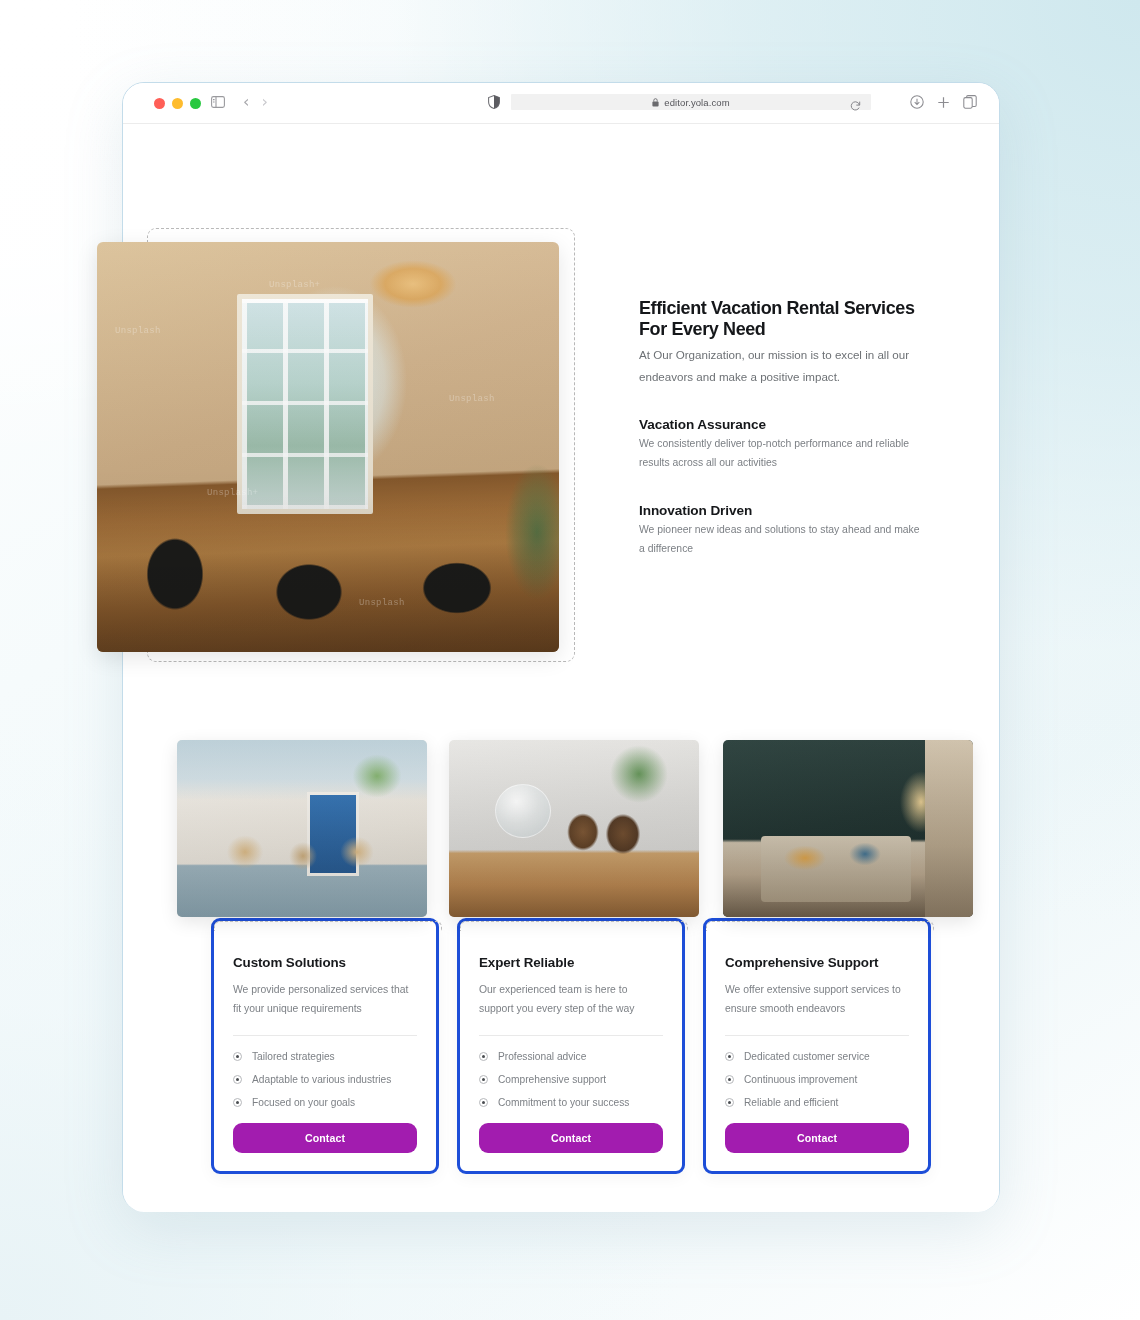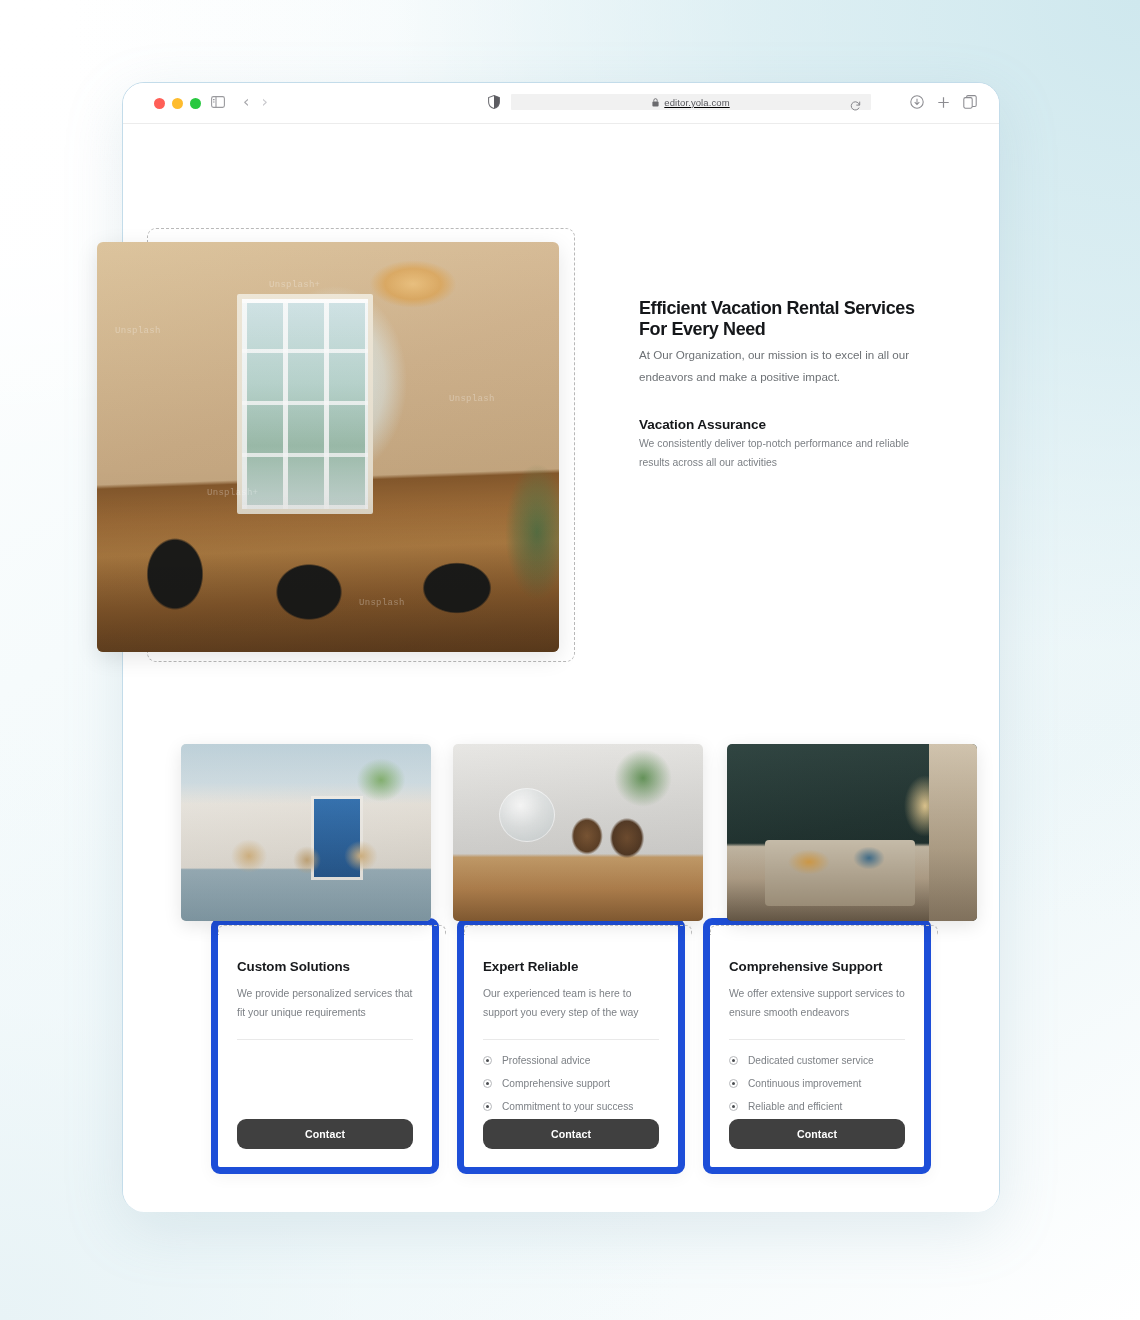--- a/index.html
+++ b/index.html
@@ -74,21 +74,20 @@
     left: 388px;
     top: 11px;
     width: 360px;
     height: 16px;
     background: #f1f1f1;
     border-radius: 1px;
     display: flex;
     align-items: center;
     justify-content: center;
     gap: 5px;
-    text-decoration: underline;
   }
   .url-text {
     font-size: 9.5px;
     color: #55555a;
     letter-spacing: 0.1px;
   }
   .lock-icon { color: #6a6a6e; display: block; }
   .reload-icon { position: absolute; right: 10px; top: 4px; color: #85858a; }
 
   .chrome-right-icons {
@@ -218,21 +217,21 @@
     left: 88px;   
     top: 794px;   
     display: flex;
     gap: 18px;
   }
   .card {
     position: relative;
     width: 228px;
     height: 256px;
     background: #ffffff;
-    border: 7px solid #1d4ed8;
+    border: 3px solid #1d4ed8;
     border-radius: 9px;
     box-shadow: 0 4px 16px rgba(0,0,0,0.045);
   }
   .card-dashed {
     position: absolute;
     left: 0; top: 0;
     width: 228px;
     height: 10px;
     border: 1px dashed #bdbdbd;
     border-bottom: none;
@@ -354,21 +353,21 @@
     left: 2px; top: 2px;
     width: 3px; height: 3px;
     border-radius: 50%;
     background: #4a4d51;
   }
   .contact-btn {
     position: absolute;
     left: 19px; right: 19px;
     bottom: 18px;
     height: 30px;
-    background: #404040;
+    background: #a21caf;
     border: none;
     border-radius: 9px;
     color: #ffffff;
     font-size: 10.6px;
     font-weight: 700;
     font-family: "Liberation Sans", sans-serif;
     letter-spacing: 0.1px;
     cursor: pointer;
   }
 </style>
@@ -460,34 +459,52 @@
 
     <div class="hero-text">
       <h1 class="hero-title">Efficient Vacation Rental Services For Every Need</h1>
       <p class="hero-sub">At Our Organization, our mission is to excel in all our endeavors and make a positive impact.</p>
 
       <div class="feature">
         <div class="feature-title">Vacation Assurance</div>
         <div class="feature-body">We consistently deliver top-notch performance and reliable results across all our activities</div>
       </div>
 
+      <div class="feature">
+        <div class="feature-title">Innovation Driven</div>
+        <div class="feature-body">We pioneer new ideas and solutions to stay ahead and make a difference</div>
+      </div>
     </div>
 
     <div class="cards-row">
 
       <div class="card">
         <div class="card-img c0">
           <div class="photo-patio"></div>
           <div class="img-shade"></div>
         </div>
         <div class="card-dashed"></div>
         <div class="card-body">
           <div class="card-title">Custom Solutions</div>
           <div class="card-desc">We provide personalized services that fit your unique requirements</div>
           <div class="card-divider"></div>
+          <ul class="card-list">
+            <li>
+                <span class="bullet"></span>
+                <span>Tailored strategies</span>
+              </li>
+            <li>
+                <span class="bullet"></span>
+                <span>Adaptable to various industries</span>
+              </li>
+            <li>
+                <span class="bullet"></span>
+                <span>Focused on your goals</span>
+              </li>
+          </ul>
         </div>
         <button class="contact-btn">Contact</button>
       </div>
 
       <div class="card">
         <div class="card-img c1">
           <div class="photo-pine"></div>
           <div class="img-shade"></div>
         </div>
         <div class="card-dashed"></div>

